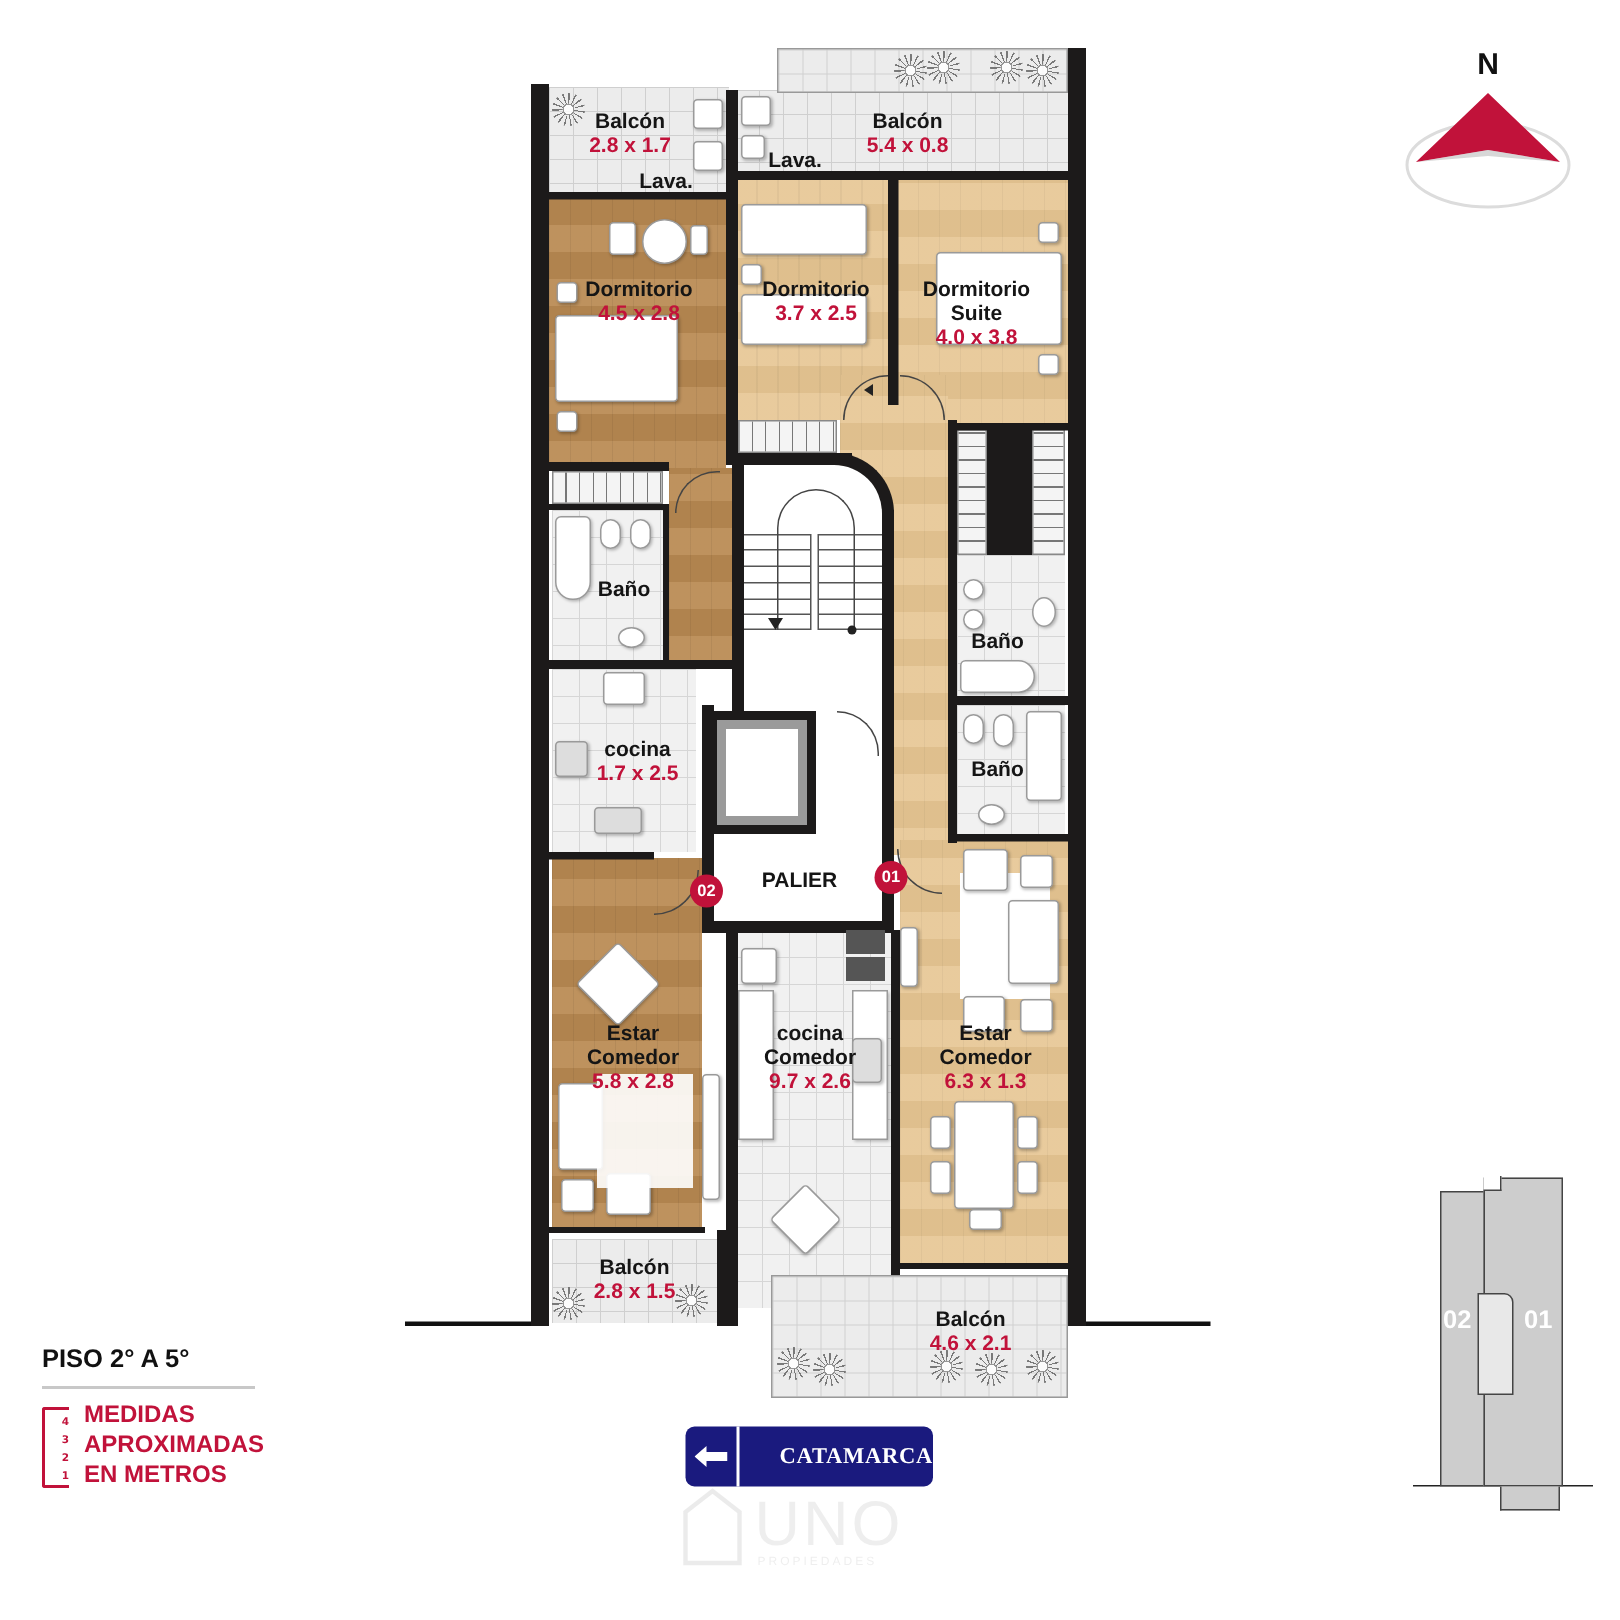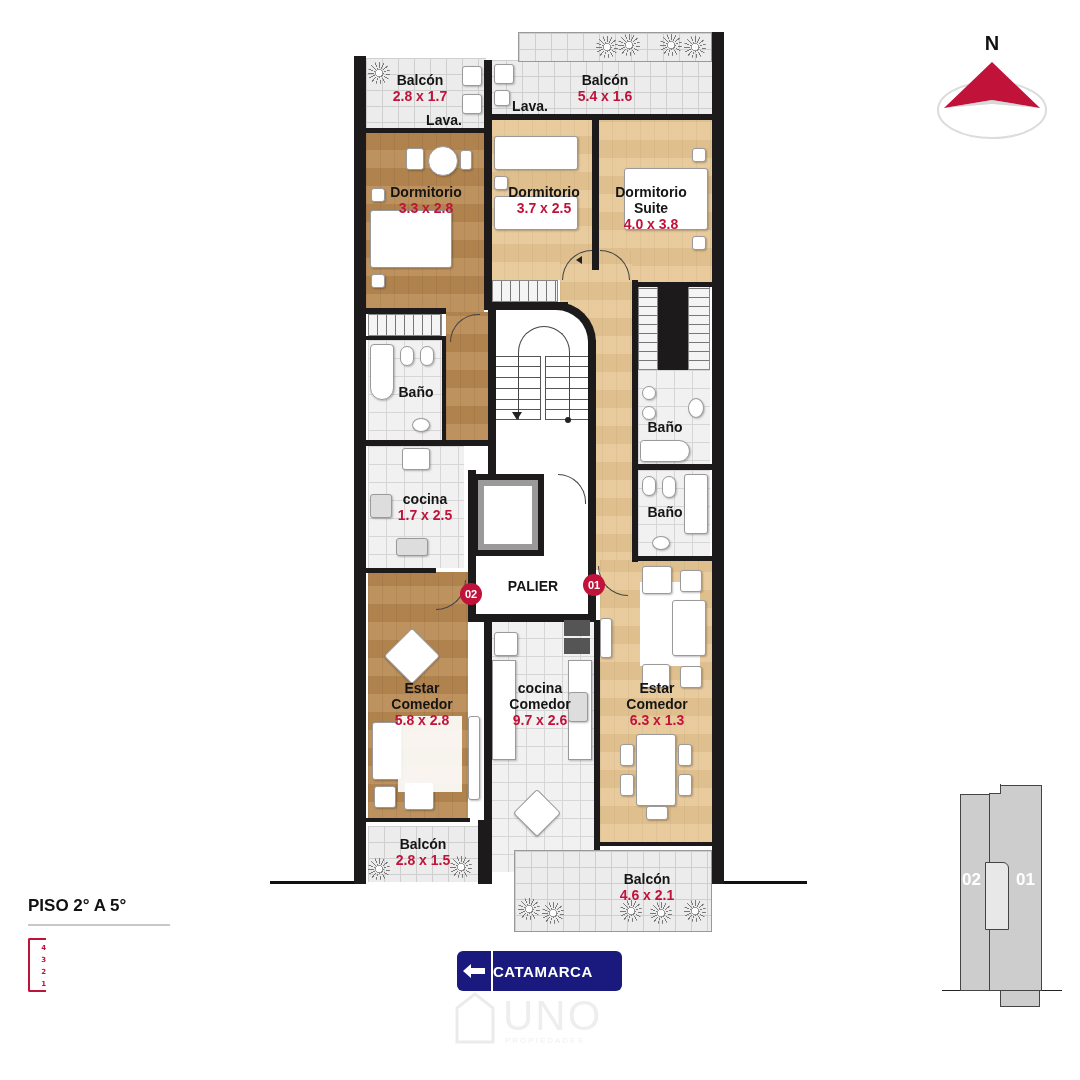--- a/index.html
+++ b/index.html
@@ -72,21 +72,21 @@
   .stair-step { position:absolute; left:0; right:0; height:1px; background:#555; }
 
   .legend-title { font-family: "Liberation Sans", sans-serif; font-weight: 700; font-size: 17px; color: #111; }
   .legend-text { font-family: "Liberation Sans", sans-serif; font-weight: 700; font-size: 16px; line-height: 20px; color: #c1123a; }
 
   .street-sign {
     position:absolute; left:457px; top:951px; width:165px; height:40px;
     background:#1a1a7e; border-radius:6px; display:flex; align-items:center;
   }
   .street-sign .arrow-box { width:36px; height:100%; display:flex; align-items:center; justify-content:center; border-right: 2px solid #fff; }
-  .street-sign .name { flex:1; text-align:left; color:#fff; font-family:Liberation Sans, sans-serif; font-weight:700; font-size:15px; letter-spacing: 0.5px; }
+  .street-sign .name { flex:1; text-align:right; color:#fff; font-family:Liberation Serif, serif; font-weight:700; font-size:15px; letter-spacing: 0.5px; }
 </style>
 </head>
 <body>
 
 <div class="abs" style="left:0;top:0;width:1080px;height:1080px;">
 
   <div class="abs" style="left:270px;top:881px;width:95px;height:3px;background:#111;"></div>
   <div class="abs" style="left:722px;top:881px;width:85px;height:3px;background:#111;"></div>
 
   <div class="abs balcony" style="left:366px;top:58px;width:120px;height:70px;"></div>
@@ -271,28 +271,28 @@
 
   <div class="room-label" style="left:420px;top:72px;">
     <span class="name">Balcón</span>
     <span class="dim">2.8 x 1.7</span>
   </div>
   <div class="room-label" style="left:444px;top:112px;">
     <span class="name">Lava.</span>
   </div>
   <div class="room-label" style="left:605px;top:72px;">
     <span class="name">Balcón</span>
-    <span class="dim">5.4 x 1.6</span>
+    <span class="dim">5.4 x 0.8</span>
   </div>
   <div class="room-label" style="left:530px;top:98px;">
     <span class="name">Lava.</span>
   </div>
   <div class="room-label" style="left:426px;top:184px;">
     <span class="name">Dormitorio</span>
-    <span class="dim">3.3 x 2.8</span>
+    <span class="dim">4.5 x 2.8</span>
   </div>
   <div class="room-label" style="left:544px;top:184px;">
     <span class="name">Dormitorio</span>
     <span class="dim">3.7 x 2.5</span>
   </div>
   <div class="room-label" style="left:651px;top:184px;">
     <span class="name">Dormitorio</span>
     <span class="name">Suite</span>
     <span class="dim">4.0 x 3.8</span>
   </div>
@@ -353,20 +353,25 @@
 <div class="abs" style="left:28px;top:896px;width:150px;">
   <div class="legend-title">PISO 2° A 5°</div>
   <div style="margin-top:8px;width:142px;height:2px;background:#c8c8c8;"></div>
   <div style="display:flex;margin-top:8px;">
     <div style="width:18px;height:54px;border:2px solid #c1123a;border-right:none;border-radius:2px 0 0 2px;position:relative;margin-right:10px;margin-top:4px;">
       <span style="position:absolute;right:0;top:4px;font-size:7px;color:#c1123a;font-weight:700;">4</span>
       <span style="position:absolute;right:0;top:16px;font-size:7px;color:#c1123a;font-weight:700;">3</span>
       <span style="position:absolute;right:0;top:28px;font-size:7px;color:#c1123a;font-weight:700;">2</span>
       <span style="position:absolute;right:0;top:40px;font-size:7px;color:#c1123a;font-weight:700;">1</span>
     </div>
+    <div>
+      <div class="legend-text">MEDIDAS</div>
+      <div class="legend-text">APROXIMADAS</div>
+      <div class="legend-text">EN METROS</div>
+    </div>
   </div>
 </div>
 
 <div class="street-sign">
   <div class="arrow-box">
     <svg width="22" height="14" viewBox="0 0 22 14">
         <polygon points="0,7 8,0 8,4 22,4 22,10 8,10 8,14" fill="#fff"></polygon>
       </svg>
   </div>
   <div class="name">CATAMARCA</div>

